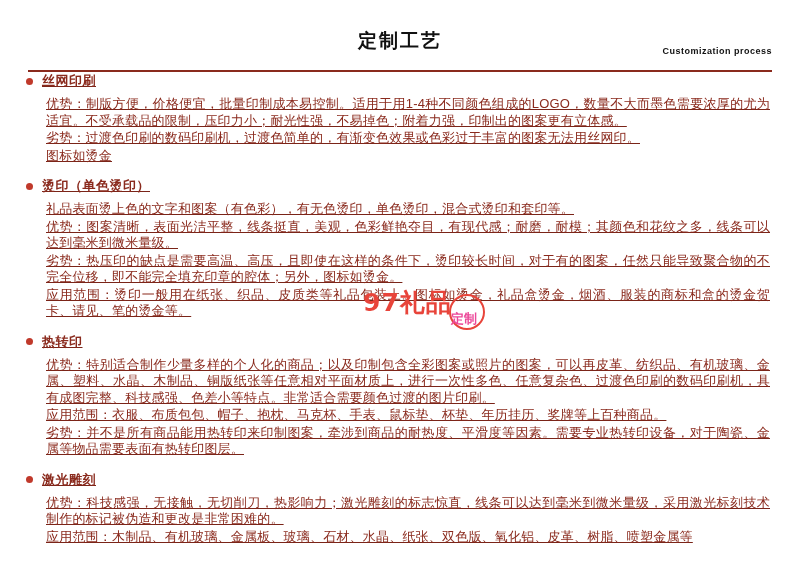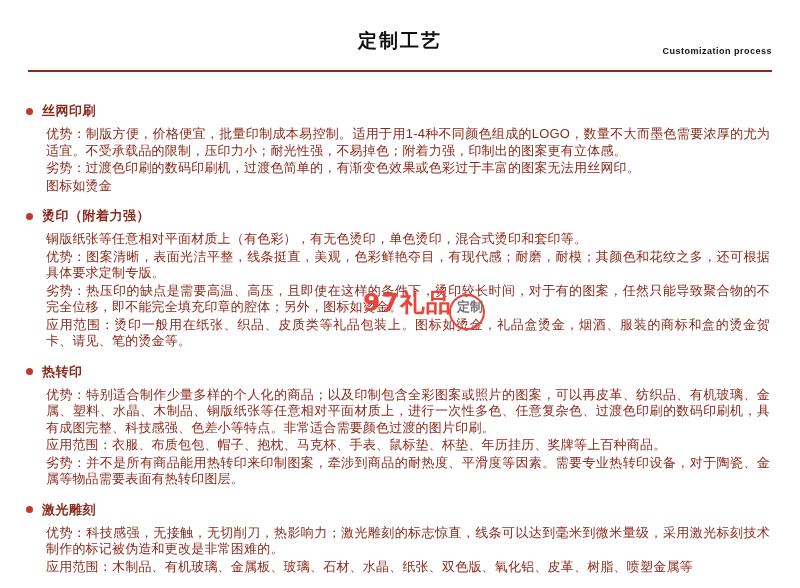--- a/index.html
+++ b/index.html
@@ -14,20 +14,21 @@
     color: #7a2418;
     overflow: hidden;
     position: relative;
   }
   .page {
     position: relative;
     width: 800px;
     height: 436px;
     box-sizing: border-box;
     padding: 0 14px;
+    text-decoration: underline;
   }
   .header {
     position: relative;
     height: 72px;
   }
   .main-title {
     position: absolute;
     top: 28px;
     left: 0;
     right: 0;
@@ -49,21 +50,21 @@
   .rule {
     position: absolute;
     top: 70px;
     left: 14px;
     right: 14px;
     height: 2px;
     background: #8a2a1d;
   }
   .content {
     position: relative;
-    padding-top: 30px;
+    padding-top: 0;
   }
   .section {
     margin-bottom: 13px;
   }
   .section-head {
     display: flex;
     align-items: center;
     margin-bottom: 6px;
     margin-left: 12px;
   }
@@ -112,26 +113,26 @@
     font-family: "DejaVu Sans", "Liberation Sans", sans-serif;
   }
   .wm-stamp {
     position: absolute;
     left: 86px;
     top: 8px;
     width: 36px;
     height: 36px;
     border: 2px solid #e8443a;
     border-radius: 50%;
-    color: #737373;
+    color: #ec4899;
     font-size: 13px;
     font-weight: bold;
     line-height: 15px;
-    text-align: right;
-    padding-top: 3px;
+    text-align: left;
+    padding-top: 15px;
     box-sizing: border-box;
   }
 </style>
 </head>
 <body>
 
 <div class="page">
 
   <div class="header">
     <div class="main-title">定制工艺</div>
@@ -147,24 +148,24 @@
         <span class="section-title">丝网印刷</span>
       </div>
       <p class="para">优势：制版方便，价格便宜，批量印制成本易控制。适用于用1-4种不同颜色组成的LOGO，数量不大而墨色需要浓厚的尤为适宜。不受承载品的限制，压印力小；耐光性强，不易掉色；附着力强，印制出的图案更有立体感。</p>
       <p class="para">劣势：过渡色印刷的数码印刷机，过渡色简单的，有渐变色效果或色彩过于丰富的图案无法用丝网印。</p>
       <p class="para">图标如烫金</p>
     </div>
 
     <div class="section">
       <div class="section-head">
         <span class="bullet"></span>
-        <span class="section-title">烫印（附着力强）</span>
+        <span class="section-title">烫印（单色烫印）</span>
       </div>
-      <p class="para">铜版纸张等任意相对平面材质上（有色彩），有无色烫印，单色烫印，混合式烫印和套印等。</p>
-      <p class="para">优势：图案清晰，表面光洁平整，线条挺直，美观，色彩鲜艳夺目，有现代感；耐磨，耐模；其颜色和花纹之多，还可根据具体要求定制专版。</p>
+      <p class="para">礼品表面烫上色的文字和图案（有色彩），有无色烫印，单色烫印，混合式烫印和套印等。</p>
+      <p class="para">优势：图案清晰，表面光洁平整，线条挺直，美观，色彩鲜艳夺目，有现代感；耐磨，耐模；其颜色和花纹之多，线条可以达到毫米到微米量级。</p>
       <p class="para">劣势：热压印的缺点是需要高温、高压，且即使在这样的条件下，烫印较长时间，对于有的图案，任然只能导致聚合物的不完全位移，即不能完全填充印章的腔体；另外，图标如烫金。</p>
       <p class="para">应用范围：烫印一般用在纸张、织品、皮质类等礼品包装上。图标如烫金，礼品盒烫金，烟酒、服装的商标和盒的烫金贺卡、请见、笔的烫金等。</p>
     </div>
 
     <div class="section">
       <div class="section-head">
         <span class="bullet"></span>
         <span class="section-title">热转印</span>
       </div>
       <p class="para">优势：特别适合制作少量多样的个人化的商品；以及印制包含全彩图案或照片的图案，可以再皮革、纺织品、有机玻璃、金属、塑料、水晶、木制品、铜版纸张等任意相对平面材质上，进行一次性多色、任意复杂色、过渡色印刷的数码印刷机，具有成图完整、科技感强、色差小等特点。非常适合需要颜色过渡的图片印刷。</p>

